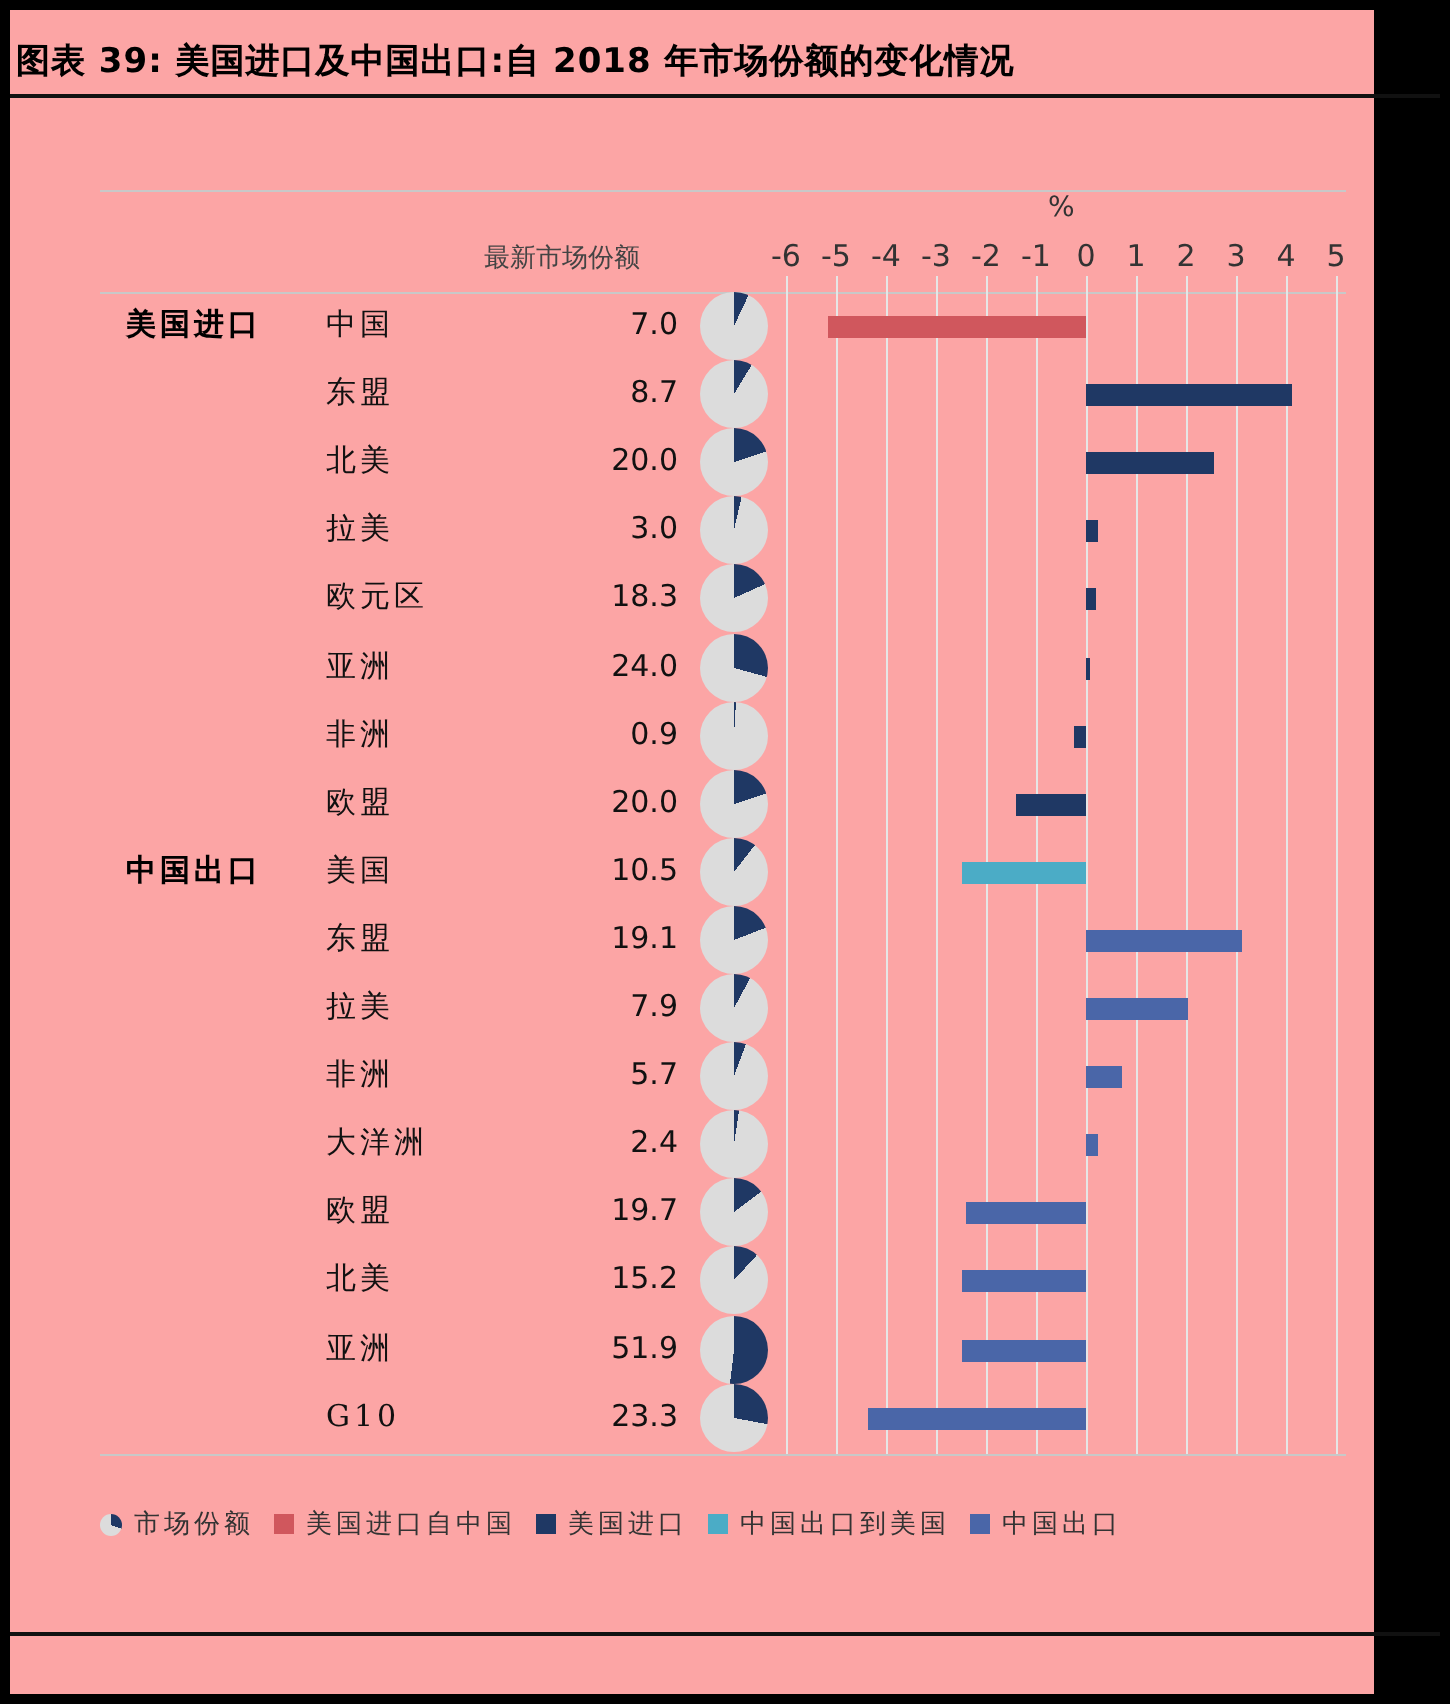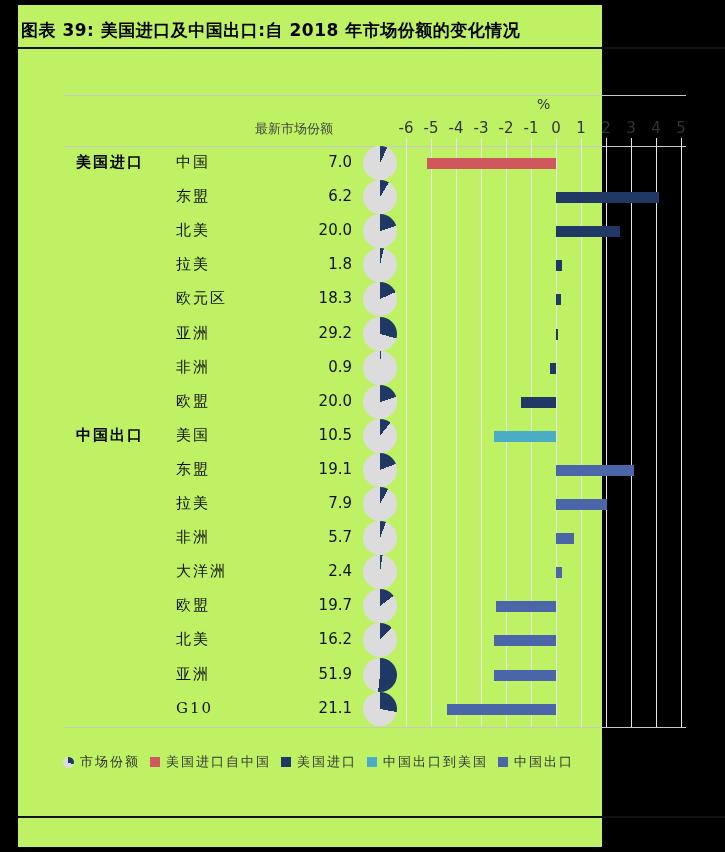--- a/index.html
+++ b/index.html
@@ -1,18 +1,18 @@
 <!DOCTYPE html>
 <html><head>
 <meta charset="utf-8">
 <style>
   html, body { margin: 0; padding: 0; }
   body { width: 725px; height: 852px; background: #000; position: relative; overflow: hidden;
          font-family: "DejaVu Sans", "Liberation Sans", sans-serif; }
-  .page { position: absolute; left: 18px; top: 5px; width: 584px; height: 842px; background: #bef264; }
+  .page { position: absolute; left: 5px; top: 5px; width: 682px; height: 842px; background: #fca5a5; }
   .title { position: absolute; left: 3px; top: 14px; font-size: 17px; font-weight: bold; color: #000; letter-spacing: 0.5px; white-space: nowrap; }
   .title-rule { position: absolute; left: 0; top: 42px; width: 715px; height: 2px; background: #111; }
   .chart { position: absolute; left: 0; top: 0; width: 715px; height: 800px; }
   .hline { position: absolute; height: 1px; background: #c8c8c8; }
   .vgrid { position: absolute; width: 1px; background: #e6e6e6; }
   .tick-label { position: absolute; font-size: 15px; color: #333; width: 30px; text-align: center; top: 114px; }
   .unit-label { position: absolute; font-size: 14px; color: #333; top: 91px; }
   .share-header { position: absolute; left: 237px; top: 115px; font-size: 13px; color: #444; font-family: Liberation Sans, sans-serif; }
   .row { position: absolute; left: 0; width: 715px; height: 34px; }
   .group-label { position: absolute; left: 58px; top: 6px; font-size: 15px; font-weight: bold; color: #000; font-family: "DejaVu Serif", serif; letter-spacing: 2px; }
@@ -74,45 +74,45 @@
     <div id="rows">
         <div class="row" style="top: 142px;">
           <div class="group-label">美国进口</div>
           <div class="region-label">中国</div>
           <div class="share-value">7.0</div>
           <div class="pie" style="background: conic-gradient(rgb(31, 56, 100) 0deg, rgb(31, 56, 100) 25.2deg, rgb(220, 220, 220) 25.2deg, rgb(220, 220, 220) 360deg);"></div>
           <div class="bar" style="width: 128.75px; left: 409.25px; background: rgb(208, 87, 93);"></div>
         </div>
         <div class="row" style="top: 176.1px;">
           <div class="region-label">东盟</div>
-          <div class="share-value">6.2</div>
+          <div class="share-value">8.7</div>
           <div class="pie" style="background: conic-gradient(rgb(31, 56, 100) 0deg, rgb(31, 56, 100) 31.32deg, rgb(220, 220, 220) 31.32deg, rgb(220, 220, 220) 360deg);"></div>
           <div class="bar" style="width: 102.5px; left: 538px; background: rgb(31, 56, 100);"></div>
         </div>
         <div class="row" style="top: 210.2px;">
           <div class="region-label">北美</div>
           <div class="share-value">20.0</div>
           <div class="pie" style="background: conic-gradient(rgb(31, 56, 100) 0deg, rgb(31, 56, 100) 72deg, rgb(220, 220, 220) 72deg, rgb(220, 220, 220) 360deg);"></div>
           <div class="bar" style="width: 63.75px; left: 538px; background: rgb(31, 56, 100);"></div>
         </div>
         <div class="row" style="top: 244.3px;">
           <div class="region-label">拉美</div>
-          <div class="share-value">1.8</div>
+          <div class="share-value">3.0</div>
           <div class="pie" style="background: conic-gradient(rgb(31, 56, 100) 0deg, rgb(31, 56, 100) 12.96deg, rgb(220, 220, 220) 12.96deg, rgb(220, 220, 220) 360deg);"></div>
           <div class="bar" style="width: 6.25px; left: 538px; background: rgb(31, 56, 100);"></div>
         </div>
         <div class="row" style="top: 278.4px;">
           <div class="region-label">欧元区</div>
           <div class="share-value">18.3</div>
           <div class="pie" style="background: conic-gradient(rgb(31, 56, 100) 0deg, rgb(31, 56, 100) 65.88deg, rgb(220, 220, 220) 65.88deg, rgb(220, 220, 220) 360deg);"></div>
           <div class="bar" style="width: 5px; left: 538px; background: rgb(31, 56, 100);"></div>
         </div>
         <div class="row" style="top: 312.5px;">
           <div class="region-label">亚洲</div>
-          <div class="share-value">29.2</div>
+          <div class="share-value">24.0</div>
           <div class="pie" style="background: conic-gradient(rgb(31, 56, 100) 0deg, rgb(31, 56, 100) 105.12deg, rgb(220, 220, 220) 105.12deg, rgb(220, 220, 220) 360deg);"></div>
           <div class="bar" style="width: 2px; left: 538px; background: rgb(31, 56, 100);"></div>
         </div>
         <div class="row" style="top: 346.6px;">
           <div class="region-label">非洲</div>
           <div class="share-value">0.9</div>
           <div class="pie" style="background: conic-gradient(rgb(31, 56, 100) 0deg, rgb(31, 56, 100) 3.24deg, rgb(220, 220, 220) 3.24deg, rgb(220, 220, 220) 360deg);"></div>
           <div class="bar" style="width: 6.25px; left: 531.75px; background: rgb(31, 56, 100);"></div>
         </div>
         <div class="row" style="top: 380.7px;">
@@ -153,33 +153,33 @@
           <div class="bar" style="width: 6.25px; left: 538px; background: rgb(74, 102, 168);"></div>
         </div>
         <div class="row" style="top: 585.3px;">
           <div class="region-label">欧盟</div>
           <div class="share-value">19.7</div>
           <div class="pie" style="background: conic-gradient(rgb(31, 56, 100) 0deg, rgb(31, 56, 100) 53.28deg, rgb(220, 220, 220) 53.28deg, rgb(220, 220, 220) 360deg);"></div>
           <div class="bar" style="width: 60px; left: 478px; background: rgb(74, 102, 168);"></div>
         </div>
         <div class="row" style="top: 619.4px;">
           <div class="region-label">北美</div>
-          <div class="share-value">16.2</div>
+          <div class="share-value">15.2</div>
           <div class="pie" style="background: conic-gradient(rgb(31, 56, 100) 0deg, rgb(31, 56, 100) 42.48deg, rgb(220, 220, 220) 42.48deg, rgb(220, 220, 220) 360deg);"></div>
           <div class="bar" style="width: 62.5px; left: 475.5px; background: rgb(74, 102, 168);"></div>
         </div>
         <div class="row" style="top: 653.5px;">
           <div class="region-label">亚洲</div>
           <div class="share-value">51.9</div>
           <div class="pie" style="background: conic-gradient(rgb(31, 56, 100) 0deg, rgb(31, 56, 100) 186.84deg, rgb(220, 220, 220) 186.84deg, rgb(220, 220, 220) 360deg);"></div>
           <div class="bar" style="width: 62.5px; left: 475.5px; background: rgb(74, 102, 168);"></div>
         </div>
         <div class="row" style="top: 687.6px;">
           <div class="region-label">G10</div>
-          <div class="share-value">21.1</div>
+          <div class="share-value">23.3</div>
           <div class="pie" style="background: conic-gradient(rgb(31, 56, 100) 0deg, rgb(31, 56, 100) 100.44deg, rgb(220, 220, 220) 100.44deg, rgb(220, 220, 220) 360deg);"></div>
           <div class="bar" style="width: 108.75px; left: 429.25px; background: rgb(74, 102, 168);"></div>
         </div>
       </div>
   </div>
 
   <div class="legend" id="legend"><span class="legend-item"><span class="legend-pie"></span><span class="legend-text">市场份额</span></span><span class="legend-item"><span class="legend-swatch" style="background: rgb(208, 87, 93);"></span><span class="legend-text">美国进口自中国</span></span><span class="legend-item"><span class="legend-swatch" style="background: rgb(31, 56, 100);"></span><span class="legend-text">美国进口</span></span><span class="legend-item"><span class="legend-swatch" style="background: rgb(75, 172, 198);"></span><span class="legend-text">中国出口到美国</span></span><span class="legend-item"><span class="legend-swatch" style="background: rgb(74, 102, 168);"></span><span class="legend-text">中国出口</span></span></div>
 
   <div class="source-rule"></div>
 </div>

